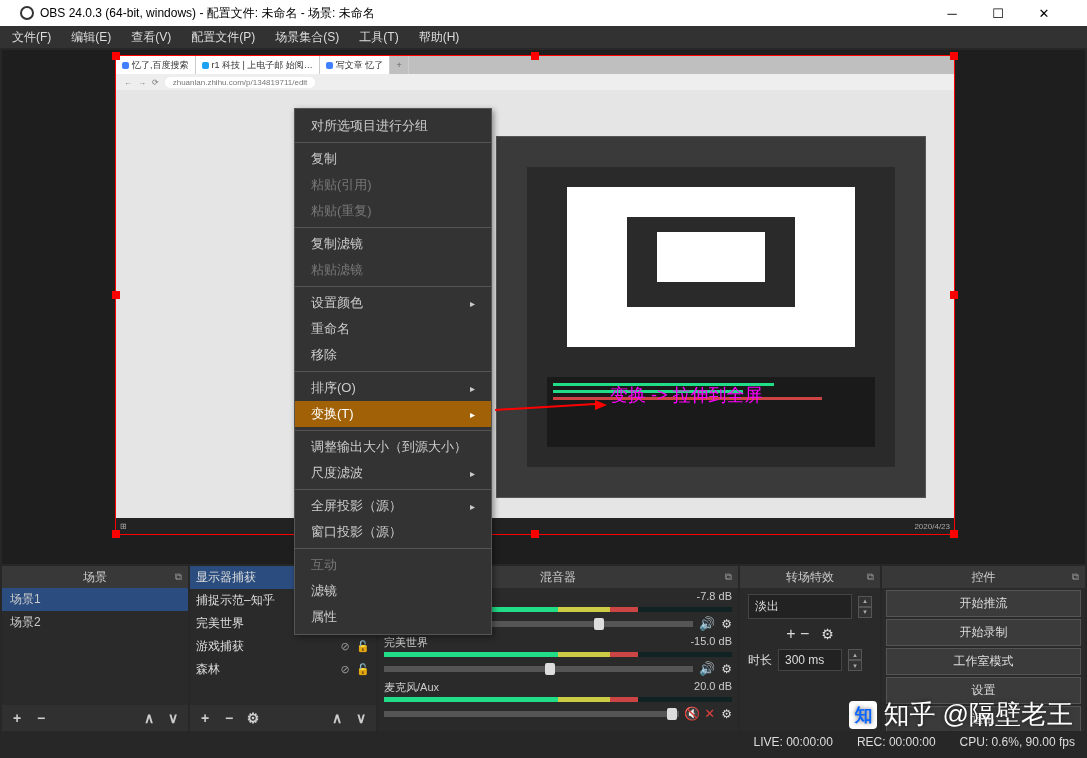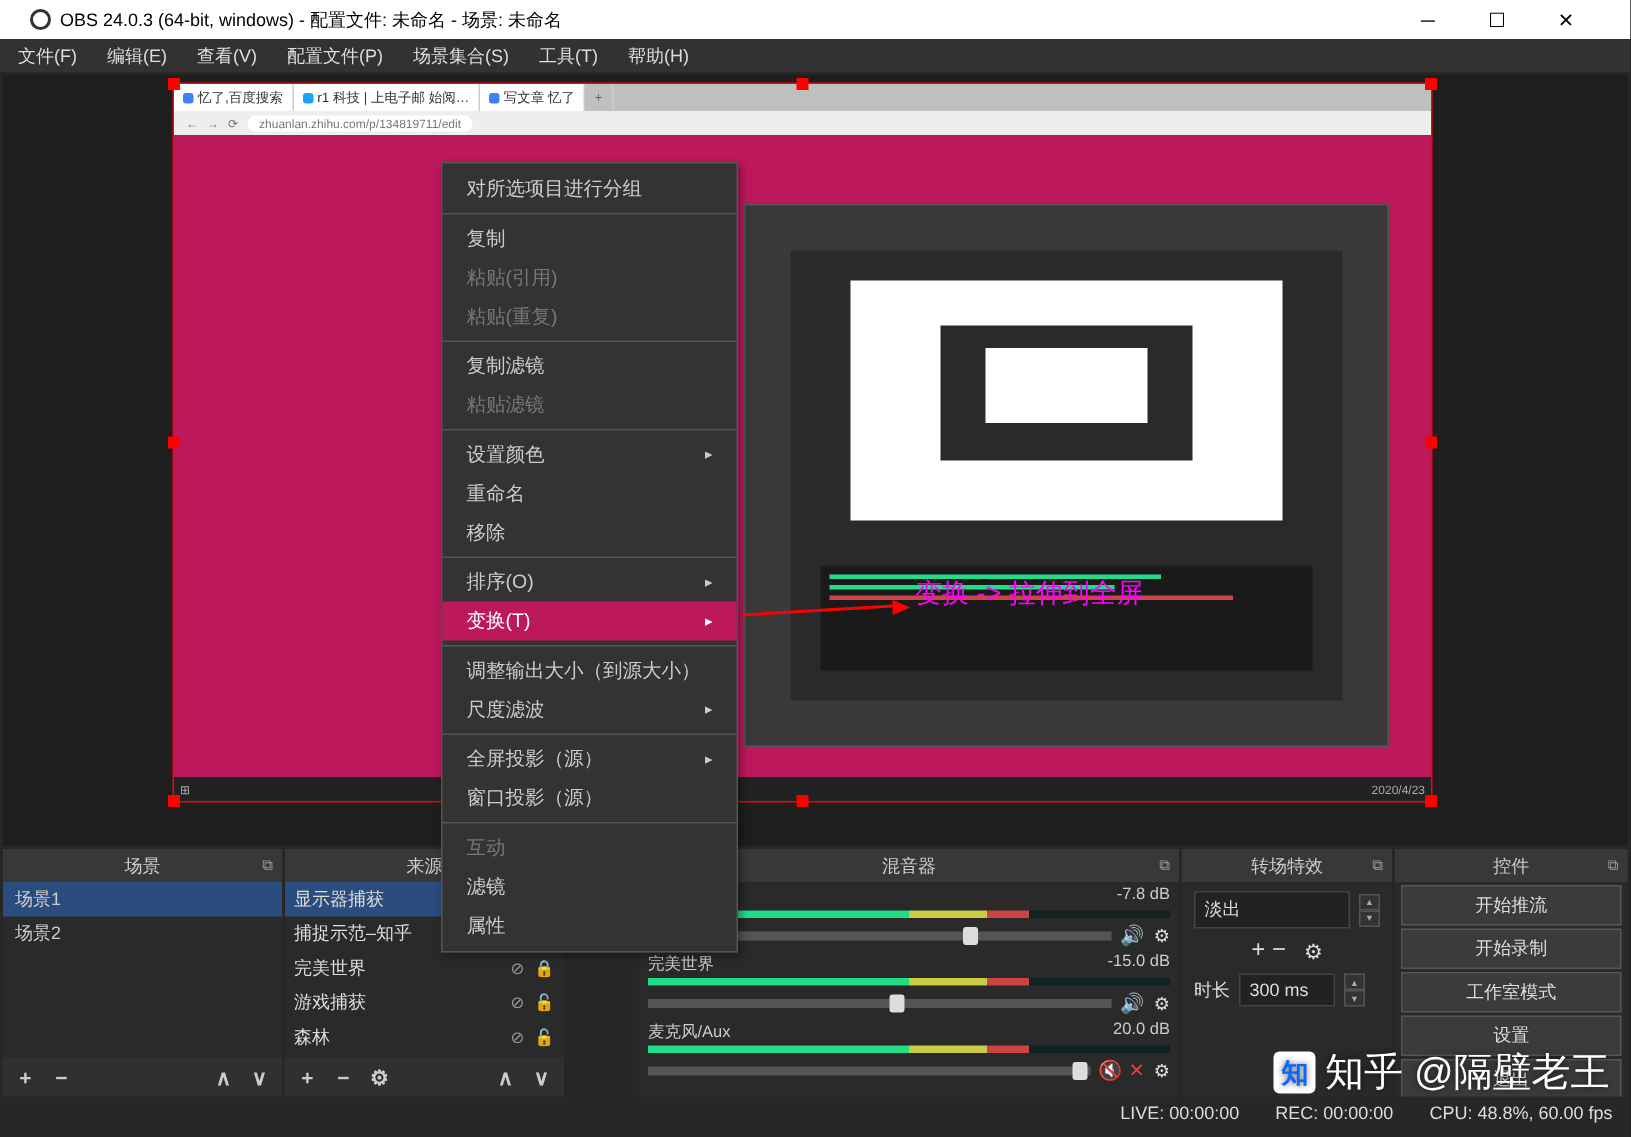--- a/index.html
+++ b/index.html
@@ -4,39 +4,39 @@
 <style>
   * { box-sizing: border-box; margin: 0; padding: 0; font-family: "Microsoft YaHei", sans-serif; }
   body { width: 1087px; height: 758px; background: #272727; color: #ddd; font-size: 12px; overflow: hidden; position: relative; }
   .titlebar { height: 26px; background: #fff; color: #000; display: flex; align-items: center; padding: 0 20px; }
   .titlebar .icon-circle { width: 14px; height: 14px; border: 2px solid #333; border-radius: 50%; margin-right: 6px; }
   .titlebar .title { flex: 1; font-size: 12px; }
   .winbtn { width: 46px; height: 26px; display: flex; align-items: center; justify-content: center; font-size: 13px; }
   .menubar { height: 22px; background: #323232; display: flex; align-items: center; padding: 0 4px; gap: 4px; }
   .menuitem { padding: 2px 8px; color: #ddd; cursor: default; }
   .preview-area { height: 514px; background: #1e1e1e; margin: 2px; position: relative; }
-  .canvas { position: absolute; left: 114px; top: 6px; width: 838px; height: 478px; background: #be185d; text-decoration: underline; }
+  .canvas { position: absolute; left: 114px; top: 6px; width: 838px; height: 478px; background: #e5e5e5; text-decoration: underline; }
   .sel-border { position: absolute; left: 113px; top: 5px; width: 840px; height: 480px; border: 1px solid #ff0000; pointer-events: none; }
   .handle { position: absolute; width: 8px; height: 8px; background: #ff0000; }
   .browser-chrome { position: absolute; top: 0; left: 0; right: 0; height: 34px; background: #ddd; }
   .browser-tabs { height: 18px; display: flex; background: #bfbfbf; font-size: 9px; }
   .btab { padding: 2px 6px; background: #fff; border-right: 1px solid #ccc; display: flex; align-items: center; gap: 3px; color: #333; }
   .btab .bi { width: 7px; height: 7px; background: #4080ff; border-radius: 2px; }
   .btab.plus { background: #bfbfbf; color: #666; }
   .addr { height: 16px; display: flex; align-items: center; padding: 0 8px; gap: 6px; background: #eee; font-size: 8px; color: #777; }
   .addr .url { background: #fff; border-radius: 8px; padding: 1px 8px; flex: 0 0 auto; }
   .recursive { position: absolute; left: 380px; top: 80px; width: 430px; height: 362px; background: #3a3a3a; border: 1px solid #555; }
   .rec-inner { position: absolute; background: #fff; }
   .taskbar { position: absolute; bottom: 0; left: 0; right: 0; height: 16px; background: #222; display: flex; align-items: center; font-size: 8px; color: #aaa; }
   .taskbar .tb-right { margin-left: auto; display: flex; gap: 2px; align-items: center; padding-right: 4px; }
   .contextmenu { position: absolute; left: 294px; top: 108px; width: 198px; background: #333333; border: 1px solid #555; z-index: 100; padding: 4px 0; box-shadow: 2px 2px 6px rgba(0,0,0,0.4); }
   .cm-item { padding: 4px 16px; font-size: 13px; color: #ccc; display: flex; align-items: center; cursor: default; }
   .cm-item.sub::after { content: "▸"; margin-left: auto; font-size: 10px; }
   .cm-item.dis { color: #777; }
-  .cm-item.hl { background: #be185d; color: #fff; }
+  .cm-item.hl { background: #a16207; color: #fff; }
   .cm-sep { height: 1px; background: #555; margin: 3px 0; }
   .annotation { position: absolute; left: 610px; top: 383px; color: #ff00ff; font-size: 18px; font-weight: 500; z-index: 110; }
   .arrow { position: absolute; left: 495px; top: 400px; z-index: 105; }
   .panels { height: 165px; display: flex; gap: 2px; padding: 0 2px; }
   .panel { background: #2a2a2a; display: flex; flex-direction: column; }
   .panel-head { height: 22px; background: #383838; display: flex; align-items: center; justify-content: center; position: relative; font-size: 12px; color: #ccc; }
   .panel-head .popout { position: absolute; right: 6px; font-size: 10px; color: #999; }
   .panel-body { flex: 1; overflow: hidden; }
   .list-item { padding: 3px 8px; font-size: 12px; color: #ccc; display: flex; align-items: center; }
   .list-item.sel { background: #2b4c7e; }
@@ -196,24 +196,20 @@
     <div class="panel-toolbar">
       <div class="tool-btn">+</div>
       <div class="tool-btn">−</div>
       <div style="flex:1"></div>
       <div class="tool-btn">∧</div>
       <div class="tool-btn">∨</div>
     </div>
   </div>
 
   <div class="panel" style="width:186px;">
-    <div class="panel-head">
-        <span>来源</span>
-        <span class="popout">⧉</span>
-      </div>
     <div class="panel-body" id="sources-list">
         <div class="src-row sel">
           <span class="src-name">显示器捕获</span>
     <span class="src-icon">👁</span>
     <span class="src-icon">🔓</span>
         </div>
         <div class="src-row">
           <span class="src-name">捕捉示范–知乎</span>
     <span class="src-icon">👁</span>
     <span class="src-icon">🔓</span>
@@ -240,21 +236,21 @@
     <div class="panel-toolbar">
       <div class="tool-btn">+</div>
       <div class="tool-btn">−</div>
       <div class="tool-btn">⚙</div>
       <div style="flex:1"></div>
       <div class="tool-btn">∧</div>
       <div class="tool-btn">∨</div>
     </div>
   </div>
 
-  <div class="panel" style="width:360px;margin-left:48px;">
+  <div class="panel" style="width:360px;">
     <div class="panel-head">
         <span>混音器</span>
         <span class="popout">⧉</span>
       </div>
     <div class="panel-body" id="mixer-body">
         <div class="mixer-ch">
     <div class="mixer-top">
             <span>桌面音频</span>
             <span class="db">-7.8 dB</span>
           </div>
@@ -350,19 +346,19 @@
       <div class="ctrl-btn">设置</div>
       <div class="ctrl-btn">退出</div>
     </div>
   </div>
 
 </div>
 
 <div class="statusbar">
   <span>LIVE: 00:00:00</span>
   <span>REC: 00:00:00</span>
-  <span>CPU: 48.8%, 60.00 fps</span>
+  <span>CPU: 0.6%, 90.00 fps</span>
 </div>
 
 <div class="watermark">
   <div class="wm-icon">知</div>
   <span>知乎 @隔壁老王</span>
 </div>
 
 </body></html>

